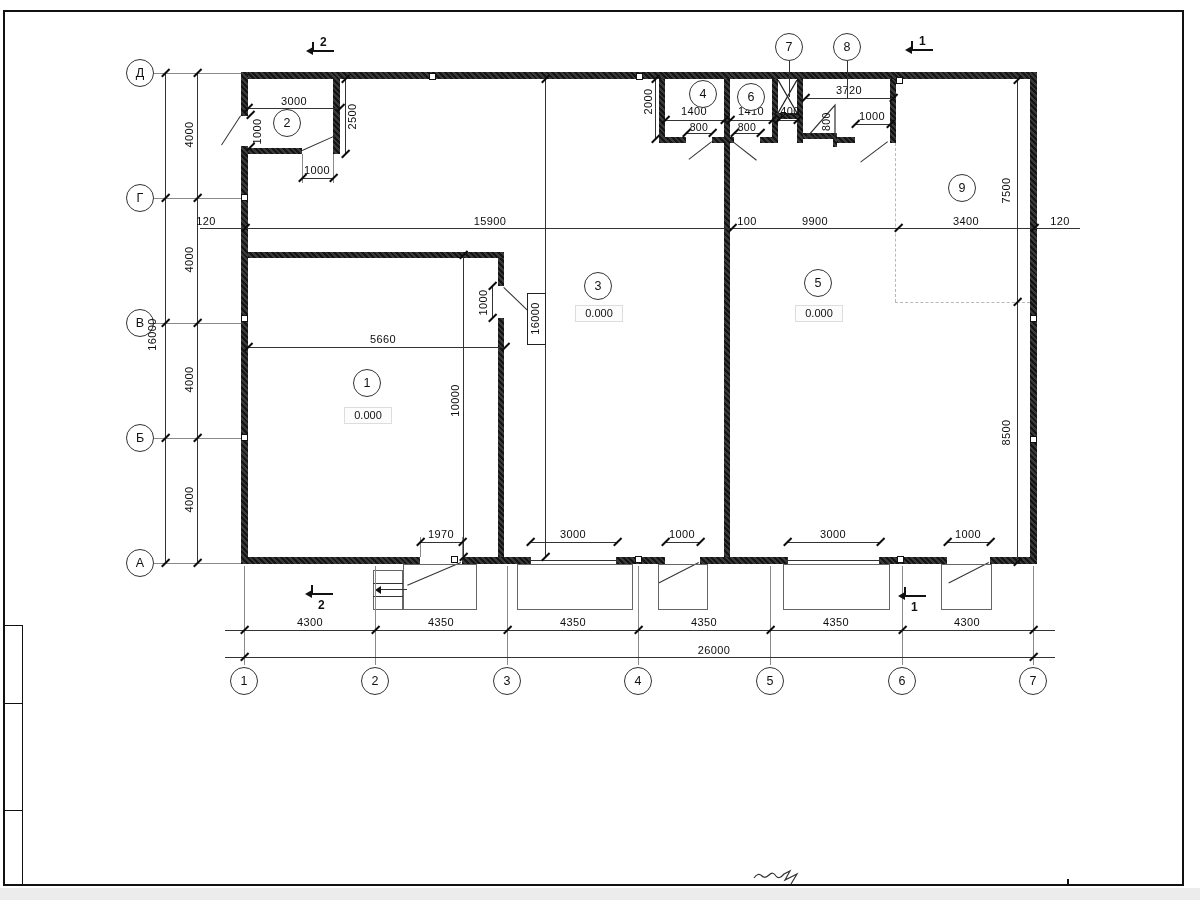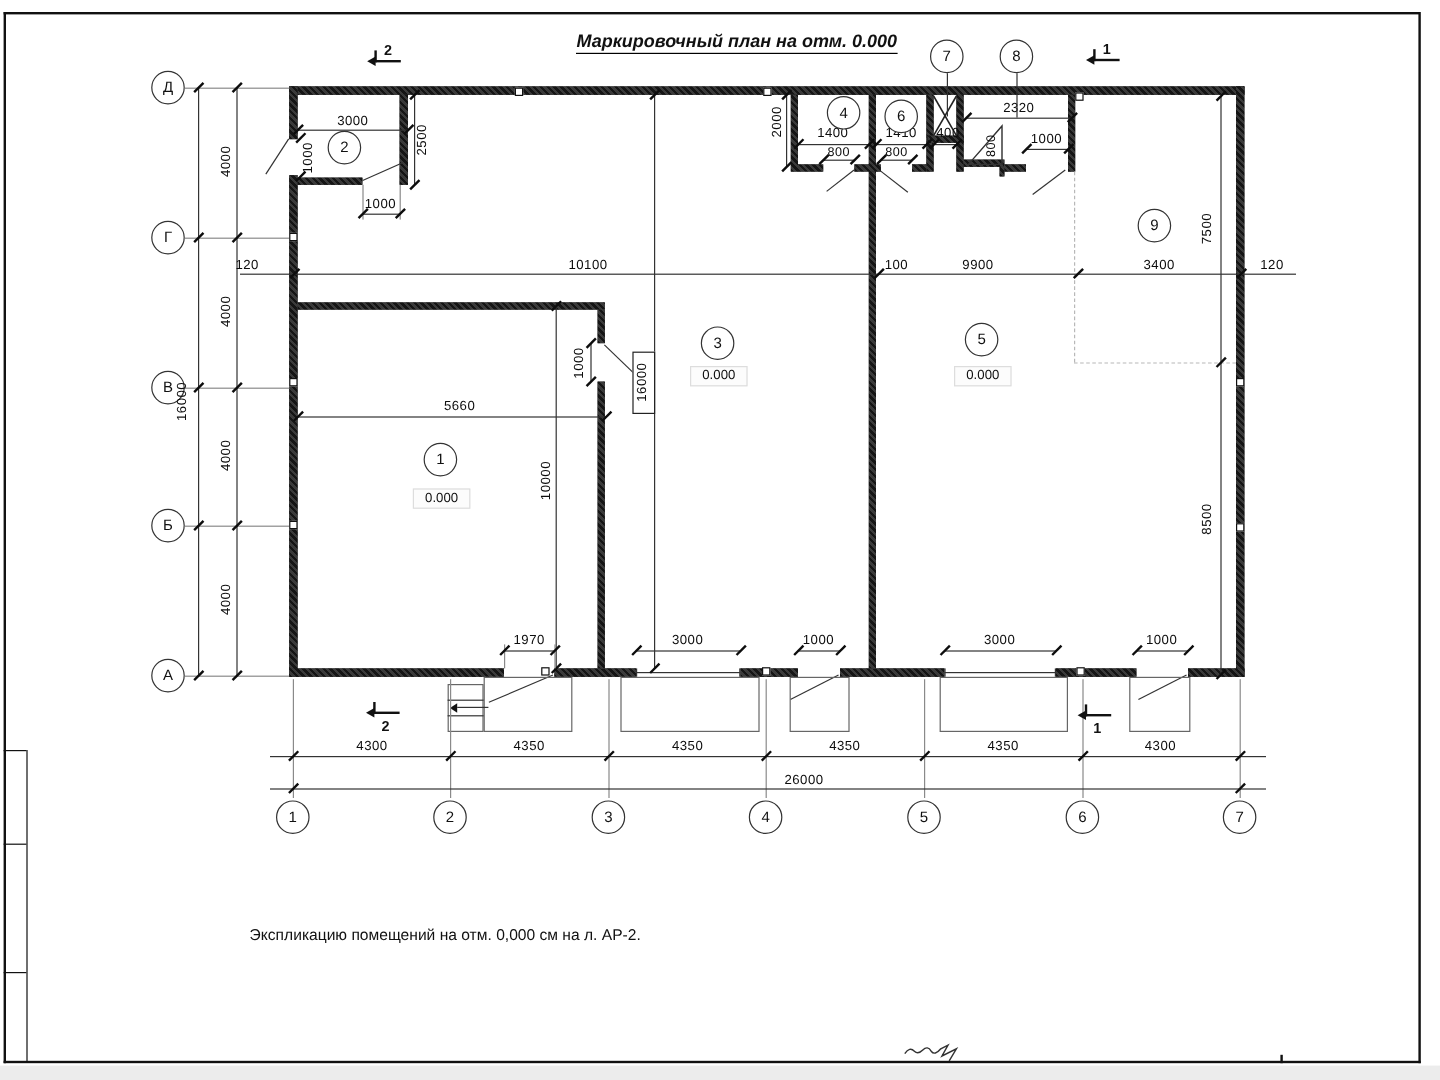--- a/index.html
+++ b/index.html
@@ -40,21 +40,20 @@
   <div class="abs" style="left:3px;top:10px;width:1180px;height:2px;background:#111;"></div>
   <div class="abs" style="left:3px;top:10px;width:2px;height:876px;background:#111;"></div>
   <div class="abs" style="left:1182px;top:10px;width:2px;height:876px;background:#111;"></div>
   <div class="abs" style="left:3px;top:884px;width:1181px;height:2px;background:#111;"></div>
   <div class="abs" style="left:22px;top:625px;width:1px;height:260px;background:#111;"></div>
   <div class="abs" style="left:3px;top:625px;width:19px;height:1px;background:#111;"></div>
   <div class="abs" style="left:3px;top:703px;width:19px;height:1px;background:#111;"></div>
   <div class="abs" style="left:3px;top:810px;width:19px;height:1px;background:#111;"></div>
   <div class="abs" style="left:0;top:888px;width:1200px;height:12px;background:#ececec;"></div>
 
-  <div id="title"><span>Маркировочный план на отм. 0.000</span></div>
 
   <div class="wall" style="left:241px;top:72px;width:796px;height:7px;"></div>
   <div class="wall" style="left:241px;top:72px;width:7px;height:44px;"></div>
   <div class="wall" style="left:241px;top:146px;width:7px;height:418px;"></div>
   <div class="wall" style="left:1030px;top:72px;width:7px;height:492px;"></div>
   <div class="wall" style="left:241px;top:557px;width:179px;height:7px;"></div>
   <div class="wall" style="left:462px;top:557px;width:68px;height:7px;"></div>
   <div class="wall" style="left:617px;top:557px;width:48px;height:7px;"></div>
   <div class="wall" style="left:700px;top:557px;width:87px;height:7px;"></div>
   <div class="wall" style="left:880px;top:557px;width:67px;height:7px;"></div>
@@ -143,21 +142,21 @@
   <div class="rot" style="left:169px;top:253px;">4000</div>
   <div class="rot" style="left:169px;top:373px;">4000</div>
   <div class="rot" style="left:169px;top:493px;">4000</div>
 
   <div class="hl" style="left:200px;top:228px;width:880px;"></div>
   <div class="tk" style="left:240px;top:227px;"></div>
   <div class="tk" style="left:727px;top:227px;"></div>
   <div class="tk" style="left:893px;top:227px;"></div>
   <div class="tk" style="left:1029px;top:227px;"></div>
   <div class="dt" style="left:186px;top:215px;width:40px;">120</div>
-  <div class="dt" style="left:460px;top:215px;width:60px;">10100</div>
+  <div class="dt" style="left:460px;top:215px;width:60px;">15900</div>
   <div class="dt" style="left:727px;top:215px;width:40px;">100</div>
   <div class="dt" style="left:790px;top:215px;width:50px;">9900</div>
   <div class="dt" style="left:941px;top:215px;width:50px;">3400</div>
   <div class="dt" style="left:1040px;top:215px;width:40px;">120</div>
 
   <div class="vl" style="left:1017px;top:80px;height:484px;"></div>
   <div class="tk" style="left:1012px;top:79px;"></div>
   <div class="tk" style="left:1012px;top:301px;"></div>
   <div class="tk" style="left:1012px;top:561px;"></div>
   <div class="rot" style="left:986px;top:184px;">7500</div>
@@ -201,21 +200,21 @@
   <div class="tk" style="left:729px;top:132px;"></div>
   <div class="tk" style="left:755px;top:132px;"></div>
   <div class="dt" style="left:727px;top:121px;width:40px;font-size:10.5px;">800</div>
   <div class="hl" style="left:778px;top:120px;width:19px;"></div>
   <div class="tk" style="left:773px;top:119px;"></div>
   <div class="tk" style="left:792px;top:119px;"></div>
   <div class="dt" style="left:770px;top:105px;width:40px;">400</div>
   <div class="hl" style="left:805px;top:98px;width:88px;"></div>
   <div class="tk" style="left:800px;top:97px;"></div>
   <div class="tk" style="left:888px;top:97px;"></div>
-  <div class="dt" style="left:824px;top:84px;width:50px;">2320</div>
+  <div class="dt" style="left:824px;top:84px;width:50px;">3720</div>
   <div class="hl" style="left:855px;top:124px;width:35px;"></div>
   <div class="tk" style="left:850px;top:123px;"></div>
   <div class="tk" style="left:885px;top:123px;"></div>
   <div class="dt" style="left:847px;top:110px;width:50px;">1000</div>
   <div class="rot" style="left:806px;top:115px;font-size:10.5px;">800</div>
 
   <div class="hl" style="left:248px;top:347px;width:257px;"></div>
   <div class="tk" style="left:243px;top:346px;"></div>
   <div class="tk" style="left:500px;top:346px;"></div>
   <div class="dt" style="left:353px;top:333px;width:60px;">5660</div>
@@ -273,21 +272,21 @@
   <div class="tk" style="left:1028px;top:629px;"></div>
   <div class="dt" style="left:285px;top:616px;width:50px;">4300</div>
   <div class="dt" style="left:416px;top:616px;width:50px;">4350</div>
   <div class="dt" style="left:548px;top:616px;width:50px;">4350</div>
   <div class="dt" style="left:679px;top:616px;width:50px;">4350</div>
   <div class="dt" style="left:811px;top:616px;width:50px;">4350</div>
   <div class="dt" style="left:942px;top:616px;width:50px;">4300</div>
   <div class="hl" style="left:225px;top:657px;width:830px;"></div>
   <div class="tk" style="left:239px;top:656px;"></div>
   <div class="tk" style="left:1028px;top:656px;"></div>
-  <div class="dt" style="left:640px;top:644px;width:60px;">26000</div>
+  <div class="dt" style="left:640px;top:644px;width:60px;padding-left:44px;">26000</div>
   <div class="bubble" style="left:230px;top:667px;">1</div>
   <div class="bubble" style="left:361px;top:667px;">2</div>
   <div class="bubble" style="left:493px;top:667px;">3</div>
   <div class="bubble" style="left:624px;top:667px;">4</div>
   <div class="bubble" style="left:756px;top:667px;">5</div>
   <div class="bubble" style="left:888px;top:667px;">6</div>
   <div class="bubble" style="left:1019px;top:667px;">7</div>
 
   <div class="bubble" style="left:353px;top:369px;">1</div>
   <div class="elev" style="left:344px;top:407px;">0.000</div>
@@ -326,20 +325,19 @@
   <div class="sq" style="left:896px;top:77px;"></div>
   <div class="sq" style="left:241px;top:194px;"></div>
   <div class="sq" style="left:241px;top:315px;"></div>
   <div class="sq" style="left:241px;top:434px;"></div>
   <div class="sq" style="left:1030px;top:315px;"></div>
   <div class="sq" style="left:1030px;top:436px;"></div>
   <div class="sq" style="left:451px;top:556px;"></div>
   <div class="sq" style="left:635px;top:556px;"></div>
   <div class="sq" style="left:897px;top:556px;"></div>
 
-  <div id="note">Экспликацию помещений на отм. 0,000 см на л. АР-2.</div>
 
   <svg class="abs" style="left:752px;top:866px;" width="56" height="22">
     <path d="M2 12 q4 -6 8 -2 q3 3 7 -1 q4 -4 7 1 q3 4 8 -2 l6 -3 l-5 9 l12 -6 l-6 10" fill="none" stroke="#333" stroke-width="1.2"></path>
   </svg>
   <div class="abs" style="left:1067px;top:879px;width:2px;height:7px;background:#111;"></div>
 
 </div>
 
 </body></html>

